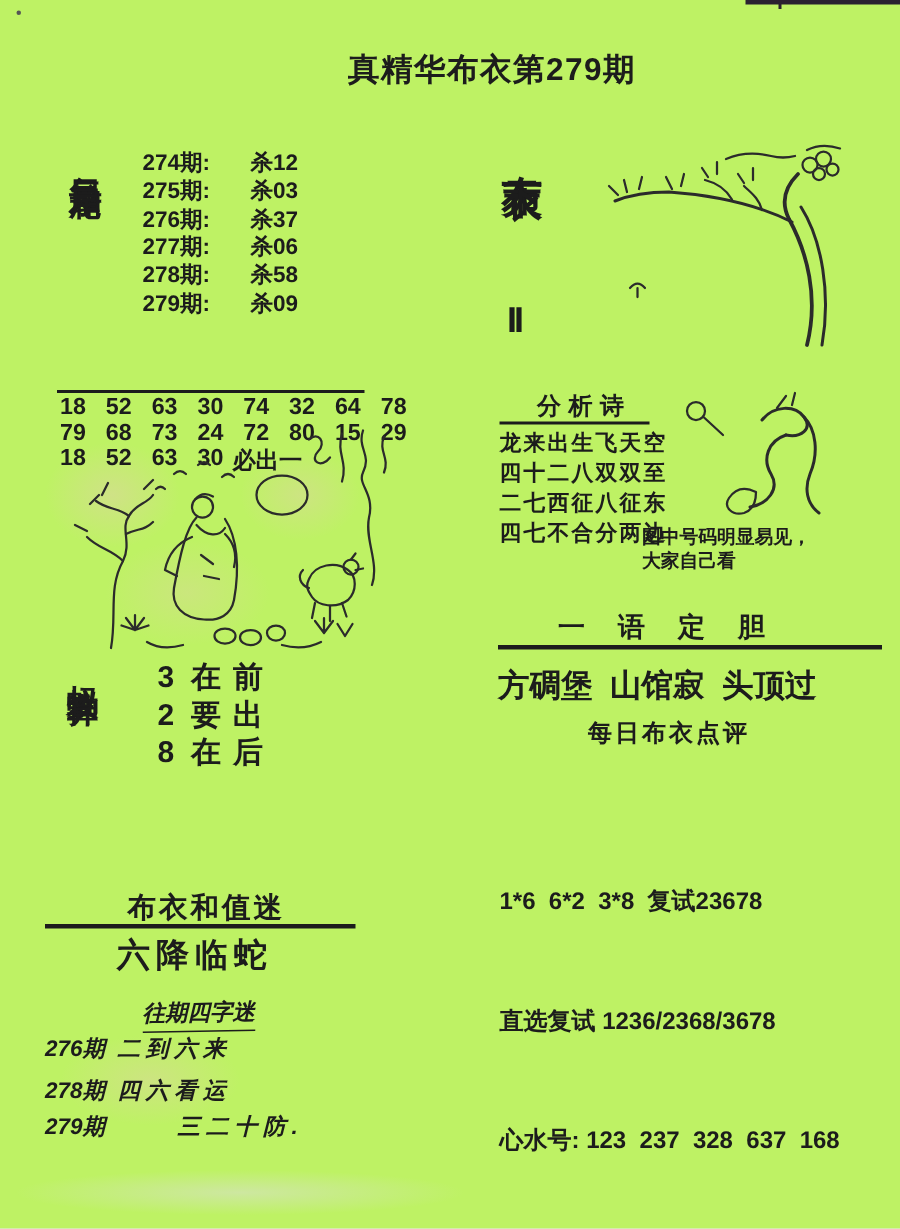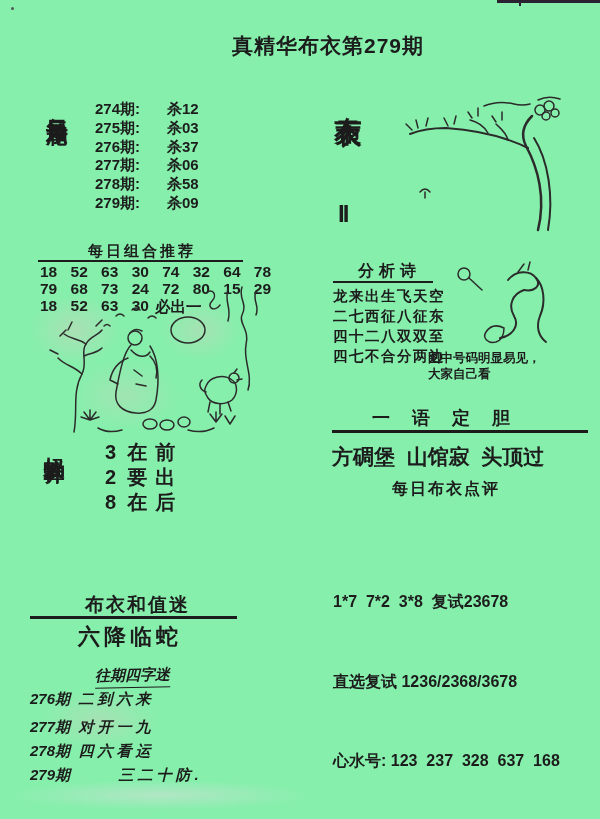--- a/index.html
+++ b/index.html
@@ -1,18 +1,18 @@
 <!DOCTYPE html>
 <html><head>
 <meta charset="utf-8">
 <style>
   html,body{margin:0;padding:0;background:#e8e8e8;}
   .page{
     position:relative;width:600px;height:819px;margin:0 auto;
-    background:#86efac;overflow:hidden;
+    background:#bef264;overflow:hidden;
     font-family:"Liberation Sans",sans-serif;color:#1c1c1c;
   }
   .abs{position:absolute;}
   .bold{font-weight:bold;}
   .vert{
     writing-mode:vertical-rl;text-orientation:upright;
     font-weight:bold;letter-spacing:2px;
   }
   .rule{position:absolute;background:#1c1c1c;height:2px;}
   .blob{position:absolute;border-radius:50%;pointer-events:none;}
@@ -51,21 +51,20 @@
   <div class="abs vert" style="left:42px;top:100px;height:130px;font-size:22px;">每日杀和尾</div>
   <div class="abs" style="left:95px;top:100px;line-height:18.8px;">
     <div class="kill-row"><span class="p">274期:</span><span>杀12</span></div>
     <div class="kill-row"><span class="p">275期:</span><span>杀03</span></div>
     <div class="kill-row"><span class="p">276期:</span><span>杀37</span></div>
     <div class="kill-row"><span class="p">277期:</span><span>杀06</span></div>
     <div class="kill-row"><span class="p">278期:</span><span>杀58</span></div>
     <div class="kill-row"><span class="p">279期:</span><span>杀09</span></div>
   </div>
 
-  <div class="abs section-head" style="left:88px;top:242px;font-size:15px;letter-spacing:3px;">每日组合推荐</div>
   <div class="rule" style="left:38px;top:260px;width:205px;height:1.5px;"></div>
   <div class="abs num-row" style="left:40px;top:263px;">18 52 63 30 74 32 64 78</div>
   <div class="abs num-row" style="left:40px;top:280px;">79 68 73 24 72 80 15 29</div>
   <div class="abs num-row" style="left:40px;top:297px;">18 52 63 30</div>
   <div class="abs bold" style="left:155px;top:297px;font-size:15.5px;">必出一</div>
 
   <svg class="abs sketch" style="left:198px;top:285px;" width="70" height="110" viewBox="0 0 70 110">
     <path d="M8,8 C14,2 20,10 14,16 C8,22 16,28 22,20"></path>
     <path d="M30,4 C26,18 34,22 30,36"></path>
     <path d="M44,2 C40,14 50,18 44,30 C40,38 52,44 48,60 C45,75 55,90 50,105"></path>
@@ -112,21 +111,20 @@
     <div><span>8</span>&nbsp;&nbsp;<span style="letter-spacing:8px;">在后</span></div>
   </div>
 
   <div class="abs section-head" style="left:85px;top:592px;font-size:19px;letter-spacing:2px;">布衣和值迷</div>
   <div class="rule" style="left:30px;top:616px;width:207px;height:2.5px;"></div>
   <div class="abs bold" style="left:78px;top:622px;font-size:22px;letter-spacing:4px;">六降临蛇</div>
 
   <div class="abs hand" style="left:95px;top:666px;font-size:15px;border-bottom:1.5px solid #1c1c1c;padding-bottom:2px;transform:rotate(-1deg);">往期四字迷</div>
   <div class="abs" style="left:30px;top:690px;">
     <div class="hand" style="font-size:15px;margin-bottom:9px;font-style:italic;"><span>276期</span>&nbsp;&nbsp;<span style="letter-spacing:4px;">二到六来</span></div>
-    <div class="hand" style="font-size:15px;margin-bottom:5px;"><span>277期</span>&nbsp;&nbsp;<span style="letter-spacing:4px;">对开一九</span></div>
     <div class="hand" style="font-size:15px;margin-bottom:5px;"><span>278期</span>&nbsp;&nbsp;<span style="letter-spacing:4px;">四六看运</span></div>
     <div class="hand" style="font-size:15px;"><span>279期</span>&nbsp;&nbsp;<span style="letter-spacing:4px;margin-left:40px;">三二十防.</span></div>
   </div>
 
   <div class="abs vert" style="left:330px;top:95px;height:125px;font-size:27px;">布衣天下</div>
   <div class="abs bold" style="left:338px;top:200px;font-size:24px;letter-spacing:-2px;">II</div>
 
   <svg class="abs sketch" style="left:388px;top:88px;" width="182" height="145" viewBox="0 0 182 145">
 
     <path d="M96,18 q14,-6 30,-2 q8,2 16,0 M150,12 q10,-5 22,-1"></path>
@@ -145,22 +143,22 @@
       <circle cx="158" cy="28" r="4"></circle>
       <circle cx="167" cy="25" r="4"></circle>
 
     <path d="M32,104 q5,-6 10,0 M37,104 l0,6"></path>
   </svg>
 
   <div class="abs section-head" style="left:358px;top:261px;font-size:16px;letter-spacing:5px;">分析诗</div>
   <div class="rule" style="left:333px;top:281px;width:100px;height:2px;"></div>
   <div class="abs" style="left:333px;top:286px;">
     <div class="poem-line">龙来出生飞天空</div>
+    <div class="poem-line">四十二八双双至</div>
     <div class="poem-line">二七西征八征东</div>
-    <div class="poem-line">四十二八双双至</div>
     <div class="poem-line">四七不合分两边</div>
   </div>
 
   <svg class="abs sketch" style="left:448px;top:258px;" width="115" height="92" viewBox="0 0 115 92">
     <circle cx="16" cy="16" r="6"></circle>
     <path d="M21,20 L34,32"></path>
     <path d="M60,22 C68,12 82,12 88,20 C94,28 86,34 76,32" style="stroke-width:2"></path>
     <path d="M76,32 C64,36 60,48 66,58 C72,68 64,78 52,80" style="stroke-width:2"></path>
     <path d="M88,20 C96,28 98,44 92,58 C88,68 90,78 98,84" style="stroke-width:2"></path>
     <path d="M56,70 C48,66 42,68 38,74 C34,80 40,86 48,84 C54,82 56,76 56,70 Z"></path>
@@ -171,18 +169,18 @@
     <div class="note-line">图中号码明显易见，</div>
     <div class="note-line">大家自己看</div>
   </div>
 
   <div class="abs section-head" style="left:372px;top:406px;font-size:18px;letter-spacing:22px;">一语定胆</div>
   <div class="rule" style="left:332px;top:430px;width:256px;height:2.5px;"></div>
   <div class="abs bold" style="left:332px;top:443px;font-size:21px;white-space:pre;">方碉堡  山馆寂  头顶过</div>
   <div class="abs bold" style="left:392px;top:479px;font-size:16px;letter-spacing:2px;">每日布衣点评</div>
 
   <div class="abs" style="left:333px;top:536px;font-size:16px;font-weight:bold;line-height:26.5px;white-space:pre;">
-    <div>1*7  7*2  3*8  复试23678</div>
+    <div>1*6  6*2  3*8  复试23678</div>
     <div>直选复试 1236/2368/3678</div>
     <div>心水号: 123  237  328  637  168</div>
   </div>
 
 </div>
 
 </body></html>

